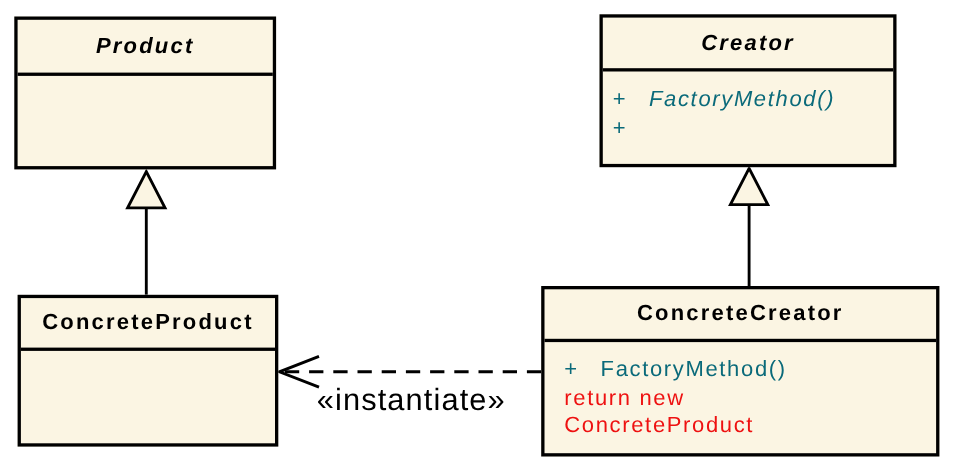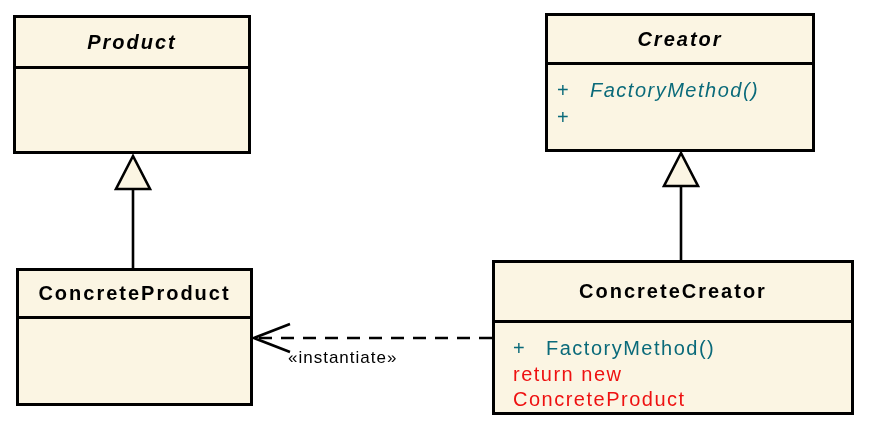--- a/index.html
+++ b/index.html
@@ -58,21 +58,21 @@
   .italic { font-style: italic; }
   .code-line {
     font-size: 20px;
     letter-spacing: 1.5px;
     line-height: 25px;
     color: var(--code-note-text, #EE1111);
     white-space: nowrap;
   }
   .edge-label {
     position: absolute;
-    font-size: 17px;
+    font-size: 28px;
     letter-spacing: 1px;
     color: var(--label-text, #000000);
     white-space: nowrap;
   }
 </style>
 </head>
 <body>
 
 <div class="canvas">
 
@@ -111,21 +111,21 @@
       </div>
     </div>
   </div>
 
   <div class="class-box" style="left:16px; top:268px; width:237px; height:138px;">
     <div class="class-title" style="height:48px;">ConcreteProduct</div>
     <div class="class-body"></div>
   </div>
 
   <div class="class-box" style="left:492px; top:260px; width:362px; height:155px;">
-    <div class="class-title" style="height:60px;">ConcreteCreator</div>
+    <div class="class-title" style="height:48px;">ConcreteCreator</div>
     <div class="class-body" style="padding-left:18px;">
       <div class="op-row">
         <span class="vis">+</span>
         <span>FactoryMethod()</span>
       </div>
       <div class="code-line">return new</div>
       <div class="code-line">ConcreteProduct</div>
     </div>
   </div>
 

